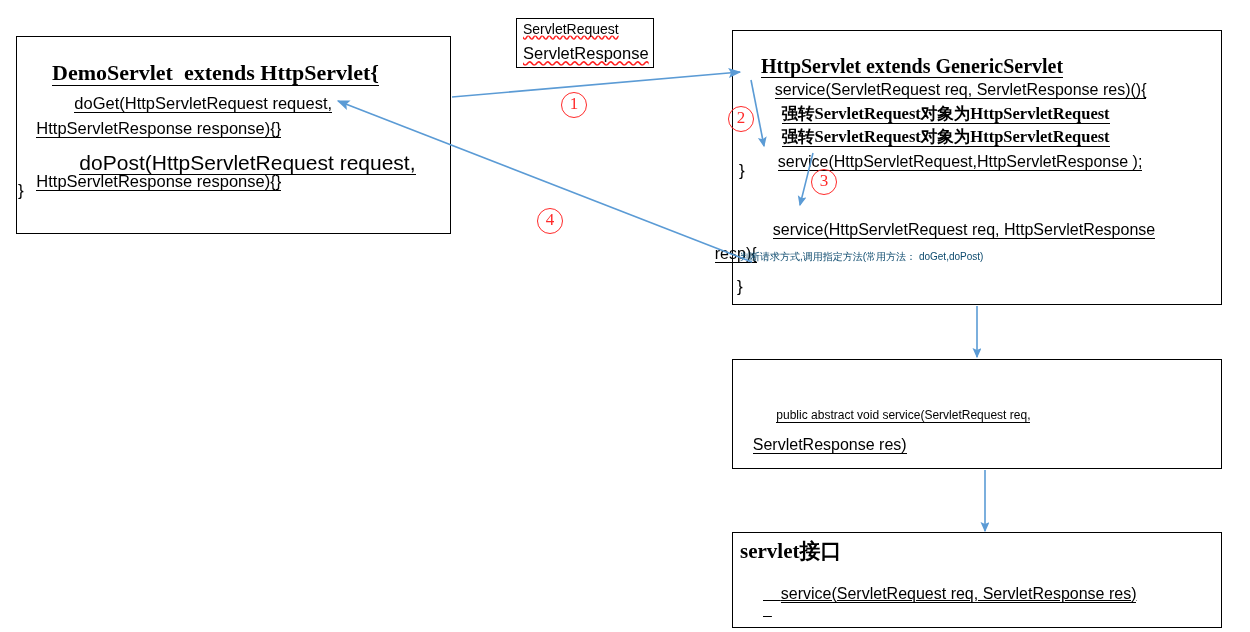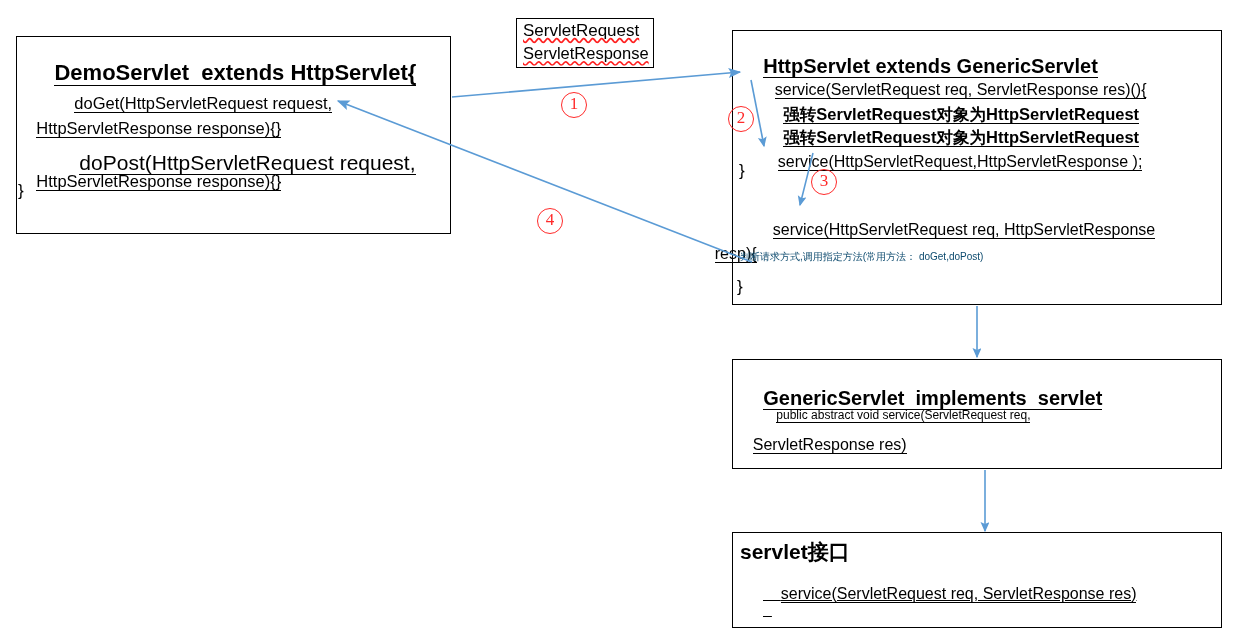--- a/index.html
+++ b/index.html
@@ -34,20 +34,21 @@
     text-decoration-color: #ff2020;
     text-decoration-style: wavy;
     text-decoration-skip-ink: none;
   }
   .u {
     border-bottom: 1.4px solid #000000;
     padding-bottom: 0px;
   }
   .hdr {
     font-weight: bold;
+    font-family: Liberation Serif, serif;
   }
   
   .circnum {
     position: absolute;
     width: 24px;
     height: 24px;
     border: 1.6px solid #ff2a2a;
     border-radius: 50%;
     color: #ff2a2a;
     font-family: "Liberation Serif", serif;
@@ -86,21 +87,21 @@
   <div class="txt" style="left:56px; top:131px; font-size:21px;">
     <span class="u">doPost(HttpServletRequest request,</span>
   </div>
   <div class="txt" style="left:18px; top:156px; font-size:16.5px;">
     <span class="u">HttpServletResponse response){}</span>
   </div>
   <div class="txt" style="left:18px; top:182px; font-size:17px;">}</div>
 
   <div class="box" style="left:516px; top:18px; width:138px; height:50px;">
   </div>
-  <div class="txt sq-underline" style="left:523px; top:22px; font-size:17px;">ServletRequest</div>
+  <div class="txt sq-underline" style="left:523px; top:22px; font-size:14px;">ServletRequest</div>
   <div class="txt sq-underline" style="left:523px; top:45px; font-size:16.5px;">ServletResponse</div>
 
   <div class="box" style="left:732px; top:30px; width:490px; height:275px;">
   </div>
 
   <div class="txt hdr" style="left:741px; top:36px; font-size:20px;">
     <span class="u">HttpServlet extends GenericServlet</span>
   </div>
 
   <div class="txt" style="left:757px; top:66px; font-size:16px;">
@@ -127,23 +128,20 @@
 
   <div class="txt" style="left:697px; top:230px; font-size:16px;">
     <span class="u">resp){</span>
   </div>
 
   <div class="txt" style="left:740px; top:252px; font-size:10px; color:#0c4a6e;">判断请求方式,调用指定方法(常用方法： doGet,doPost)</div>
 
   <div class="txt" style="left:737px; top:278px; font-size:17px;">}</div>
 
   <div class="box" style="left:732px; top:359px; width:490px; height:110px;">
-  </div>
-  <div class="txt hdr" style="left:741px; top:368px; font-size:20px;">
-    <span class="u">GenericServlet  implements  servlet</span>
   </div>
   <div class="txt" style="left:763px; top:397px; font-size:12px;">
     <span class="u">public abstract void service(ServletRequest req,</span>
   </div>
   <div class="txt" style="left:735px; top:421px; font-size:16px;">
     <span class="u">ServletResponse res)</span>
   </div>
 
   <div class="box" style="left:732px; top:532px; width:490px; height:96px;">
   </div>

